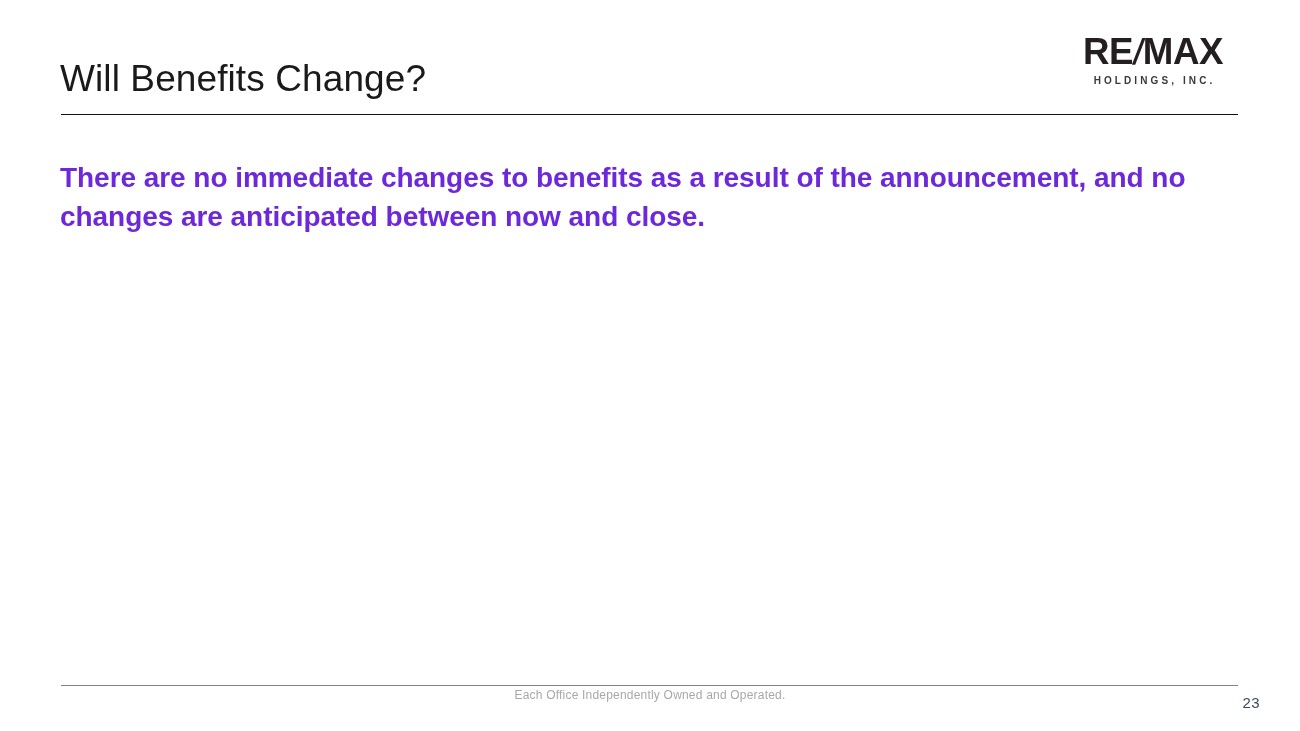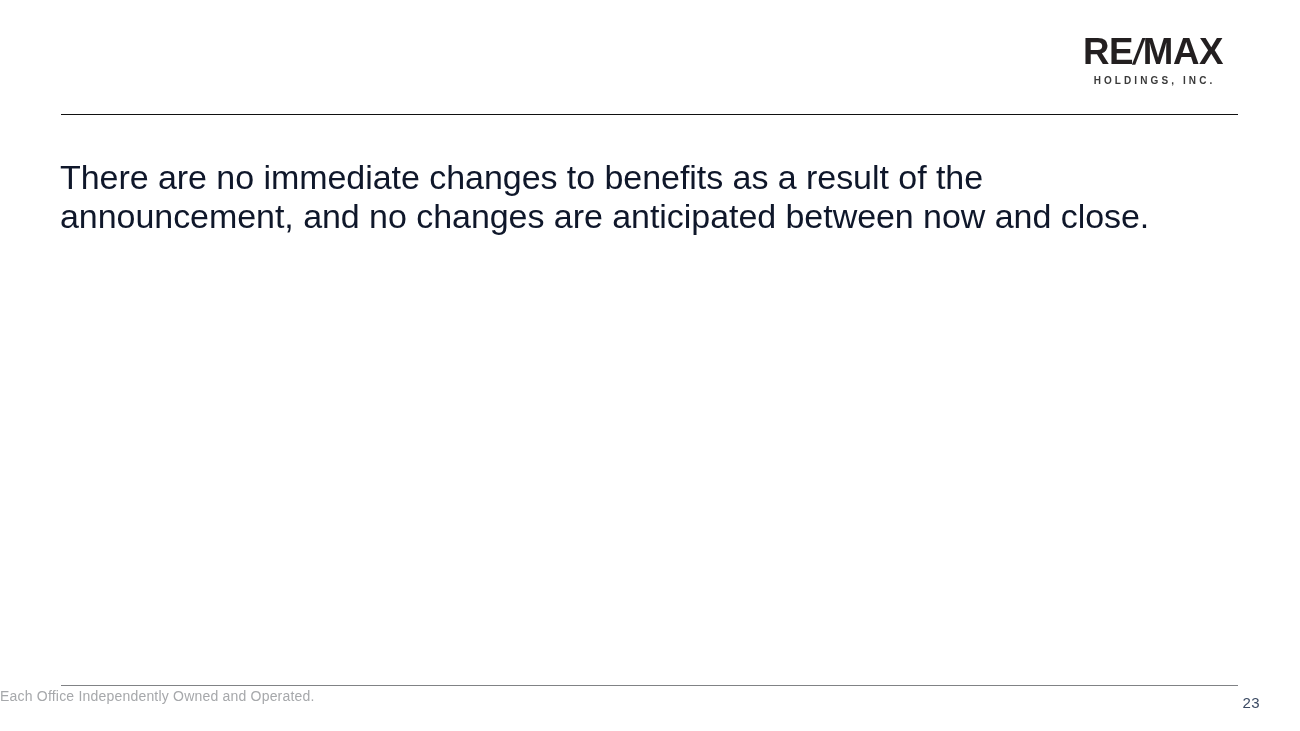--- a/index.html
+++ b/index.html
@@ -78,24 +78,24 @@
   }
 
   
   .body-copy {
     position: absolute;
     left: 60px;
     top: 158px;
     width: 1160px;
   }
   .para {
-    font-size: 34px;
+    font-size: 28px;
     line-height: 39px;
-    font-weight: 400;
-    color: #0f172a;
+    font-weight: 700;
+    color: #6d28d9;
     margin: 0 0 38px 0;
     letter-spacing: -0.05px;
   }
   .para:last-child {
     margin-bottom: 0;
   }
 
   
   .footer-rule {
     position: absolute;
@@ -103,41 +103,42 @@
     top: 685px;
     width: 1177px;
     height: 1px;
     background: #808285;
   }
   .footer-note {
     position: absolute;
     left: 0;
     right: 0;
     top: 688px;
-    text-align: left;
-    font-size: 14px;
+    text-align: center;
+    font-size: 12px;
     font-weight: 400;
     color: #a6a8ab;
     letter-spacing: 0.2px;
   }
   .page-number {
     position: absolute;
     right: 40px;
     top: 694px;
     font-size: 15px;
     font-weight: 400;
     color: #3b4a63;
     letter-spacing: 0.4px;
   }
 </style>
 </head>
 <body>
 
 <div id="slide">
 
+  <h1 class="slide-title">Will Benefits Change?</h1>
 
   <div class="title-rule"></div>
 
   <div class="logo-block">
     <span class="logo-wordmark"><span>RE</span><span class="logo-slash">/</span><span>MAX</span></span>
     <span class="logo-sub">HOLDINGS, INC.</span>
   </div>
 
   <div class="body-copy">
     <p class="para">There are no immediate changes to benefits as a result of the announcement, and no changes are anticipated between now and close.</p>

